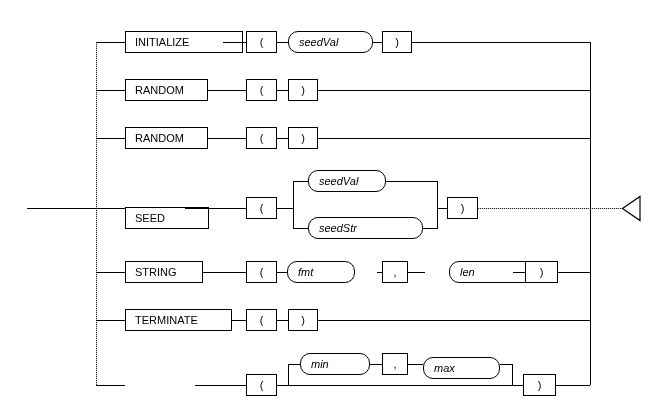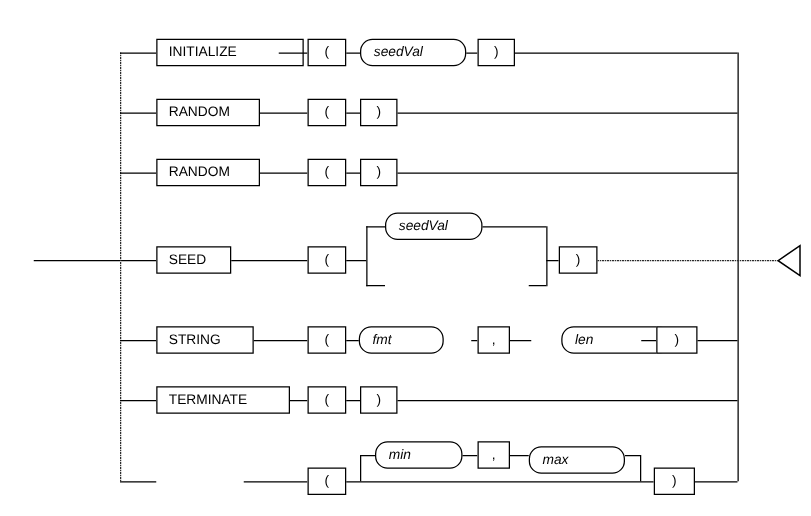--- a/index.html
+++ b/index.html
@@ -51,29 +51,30 @@
   <div class="hline" style="left:318px;top:90px;width:272px"></div>
 
   <div class="hline" style="left:96px;top:138px;width:29px"></div>
   <div class="box kw" style="left:125px;top:127px;width:83px">RANDOM</div>
   <div class="hline" style="left:208px;top:138px;width:38px"></div>
   <div class="box lit" style="left:246px;top:127px;width:31px">(</div>
   <div class="hline" style="left:277px;top:138px;width:11px"></div>
   <div class="box lit" style="left:288px;top:127px;width:30px">)</div>
   <div class="hline" style="left:318px;top:138px;width:272px"></div>
 
-  <div class="box kw" style="left:125px;top:197px;width:60px">SEED</div>
+  <div class="box kw" style="left:125px;top:207px;width:84px">SEED</div>
   <div class="hline" style="left:185px;top:208px;width:61px"></div>
   <div class="box lit" style="left:246px;top:197px;width:31px">(</div>
   <div class="hline" style="left:277px;top:208px;width:16px"></div>
   <div class="vline" style="left:293px;top:181px;height:48px"></div>
   <div class="hline" style="left:293px;top:181px;width:15px"></div>
   <div class="box param" style="left:308px;top:170px;width:78px">seedVal</div>
   <div class="hline" style="left:386px;top:181px;width:51px"></div>
   <div class="hline" style="left:293px;top:228px;width:15px"></div>
+  <div class="box param" style="left:308px;top:217px;width:115px">seedStr</div>
   <div class="hline" style="left:423px;top:228px;width:14px"></div>
   <div class="vline" style="left:437px;top:181px;height:48px"></div>
   <div class="hline" style="left:437px;top:208px;width:10px"></div>
   <div class="box lit" style="left:447px;top:197px;width:31px">)</div>
   <div class="hdot" style="left:478px;top:208px;width:144px"></div>
   <svg style="left:621px;top:195px" width="21" height="27" viewBox="0 0 21 27">
     <polygon points="19,1.5 19,25.5 1.5,13.5" fill="#ffffff" stroke="#000000" stroke-width="1.2"></polygon>
   </svg>
 
   <div class="hline" style="left:96px;top:272px;width:29px"></div>

